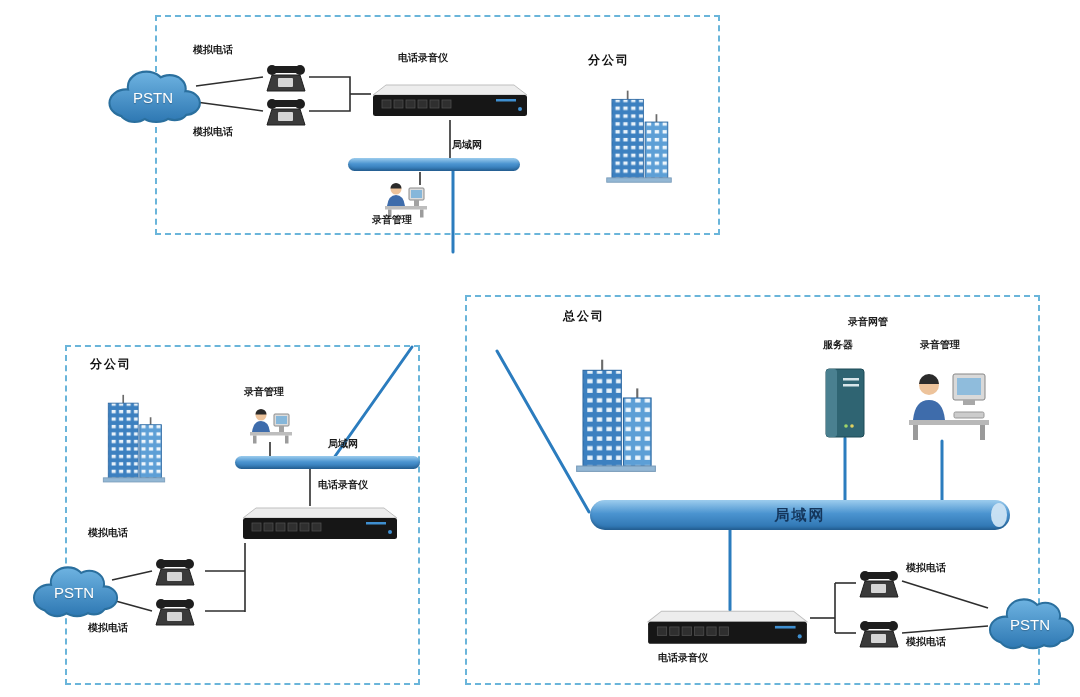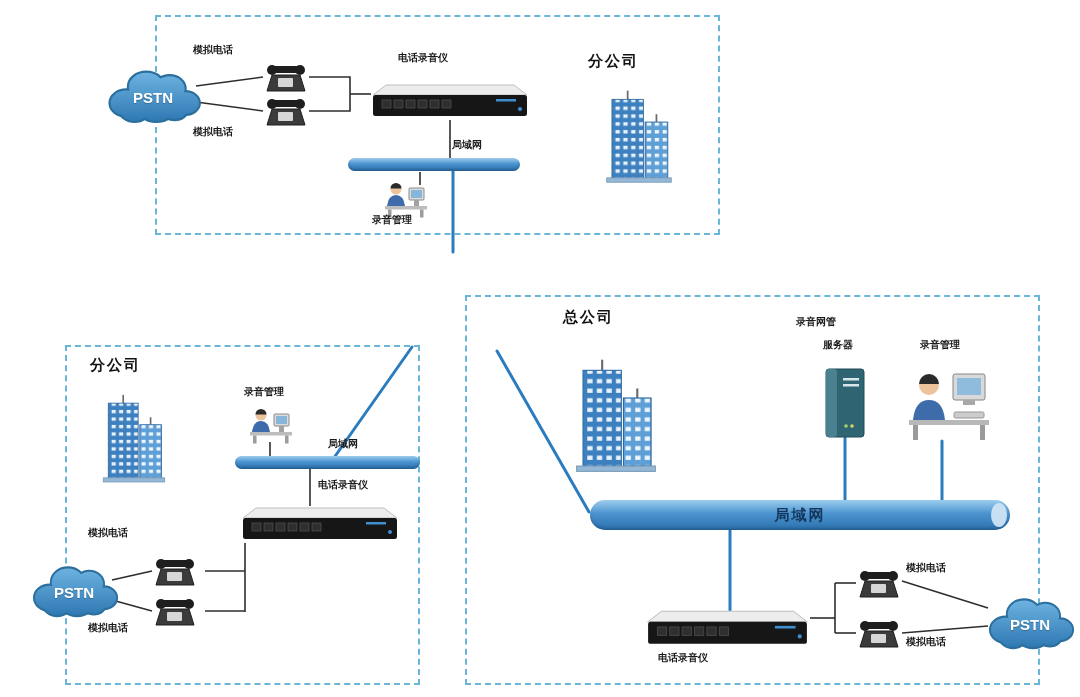--- a/index.html
+++ b/index.html
@@ -3,25 +3,25 @@
 <meta charset="utf-8">
 <style>
   *{margin:0;padding:0;box-sizing:border-box}
   html,body{background:#ffffff}
   body{font-family:"Liberation Sans","DejaVu Sans",sans-serif}
   .stage{position:relative;width:1080px;height:697px;background:#fff;overflow:hidden}
   .wires{position:absolute;left:0;top:0}
   .zone{position:absolute;border:2px dashed #6ab5da}
   .icon{position:absolute;display:block}
   .lbl{position:absolute;font-size:10px;font-weight:bold;color:#1a1a1a;white-space:nowrap;line-height:1.2}
-  .title{position:absolute;font-size:15px;font-weight:bold;color:#111;letter-spacing:2px;white-space:nowrap}
+  .title{position:absolute;font-size:12px;font-weight:bold;color:#111;letter-spacing:2px;white-space:nowrap}
   .cloud{position:absolute}
   .cloud svg{position:absolute;inset:0;width:100%;height:100%}
   .cloud-label{position:absolute;inset:0;display:flex;align-items:center;justify-content:center;
-               color:#fff;font-weight:bold;font-size:15px;padding-top:5px;
+               color:#fff;font-weight:normal;font-size:15px;padding-top:5px;
                text-shadow:0 1px 1px rgba(0,0,0,.25)}
   .cloud-label.big{font-size:19px}
   .bar{position:absolute;border-radius:999px;
        background:linear-gradient(180deg,#9dcdee 0%,#4b94d0 45%,#2a70ad 100%);
        box-shadow:inset 0 -2px 3px rgba(0,0,0,.18)}
   .bar.big{display:flex;align-items:center;justify-content:center}
   .bar.big::after{content:"";position:absolute;right:3px;top:3px;bottom:3px;width:16px;
                   border-radius:50%;background:#cde4f4;opacity:.95}
   .bar-label{position:relative;color:#14365c;font-size:15px;font-weight:bold;letter-spacing:2px}
 </style>
@@ -227,21 +227,21 @@
       <use href="#cloudShape" fill="url(#cloudGrad)"></use>
     </svg>
     <div class="cloud-label">PSTN</div>
   </div>
 
   <div class="title" style="left:563px;top:308px">总公司</div>
   <svg class="icon" style="left:566px;top:346px;width:100px;height:138px" viewBox="0 0 94 108">
       <use href="#buildingsShape"></use>
     </svg>
 
-  <div class="lbl" style="left:796px;top:316px">录音网管</div>
+  <div class="lbl" style="left:848px;top:316px">录音网管</div>
   <div class="lbl" style="left:823px;top:339px">服务器</div>
   <svg class="icon" style="left:819px;top:366px;width:52px;height:74px" viewBox="0 0 52 74">
       <use href="#serverShape"></use>
     </svg>
 
   <div class="lbl" style="left:920px;top:339px">录音管理</div>
   <svg class="icon" style="left:905px;top:362px;width:88px;height:80px" viewBox="0 0 88 80">
       <use href="#personLgShape"></use>
     </svg>
 

